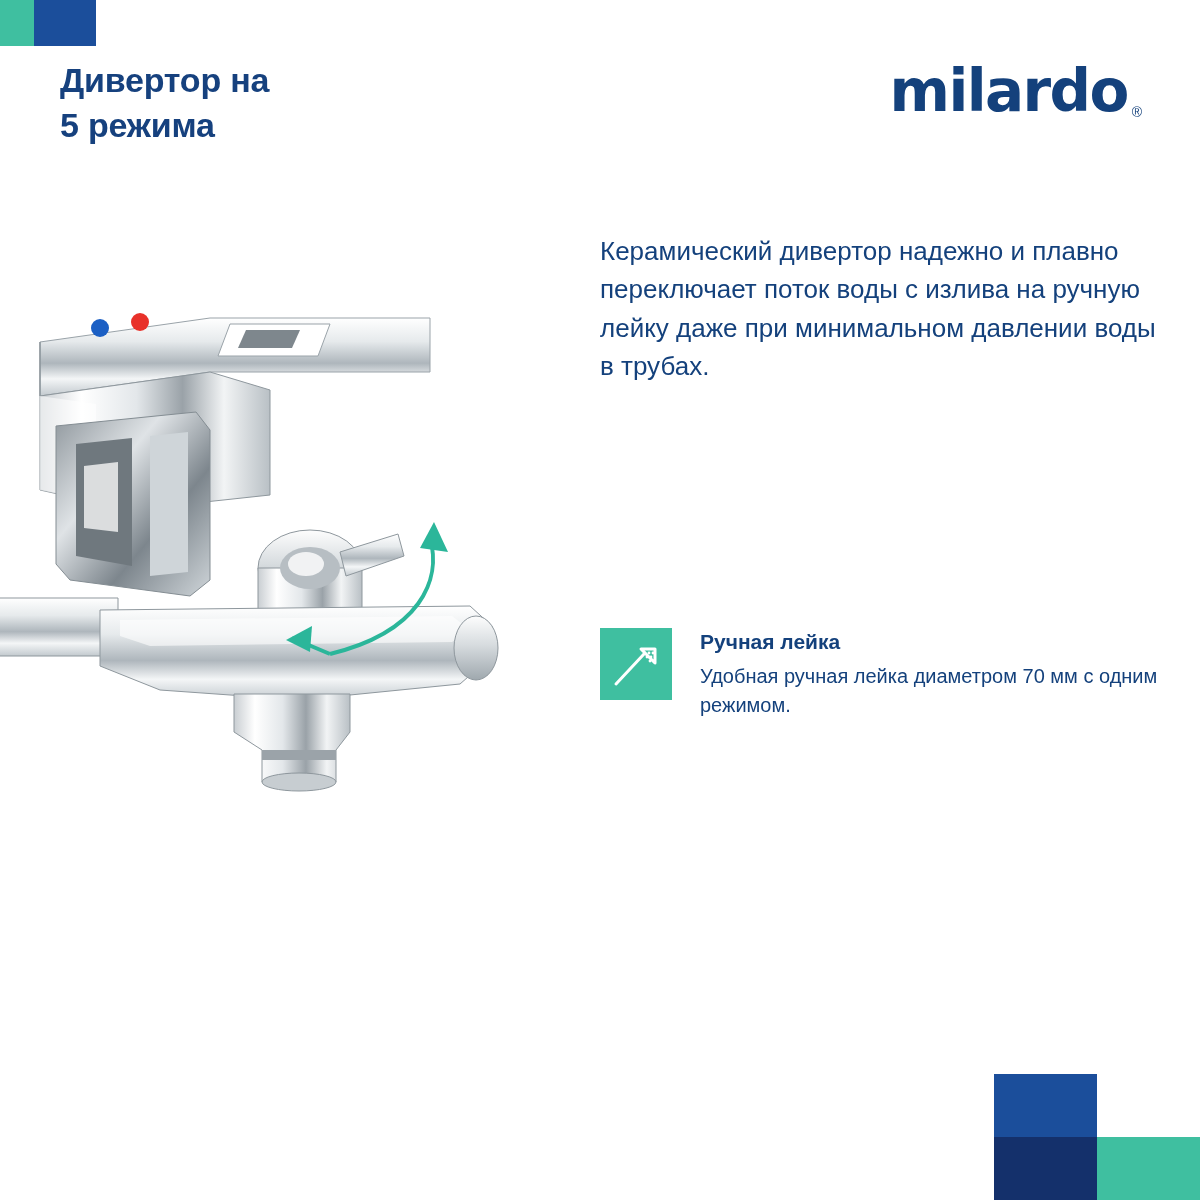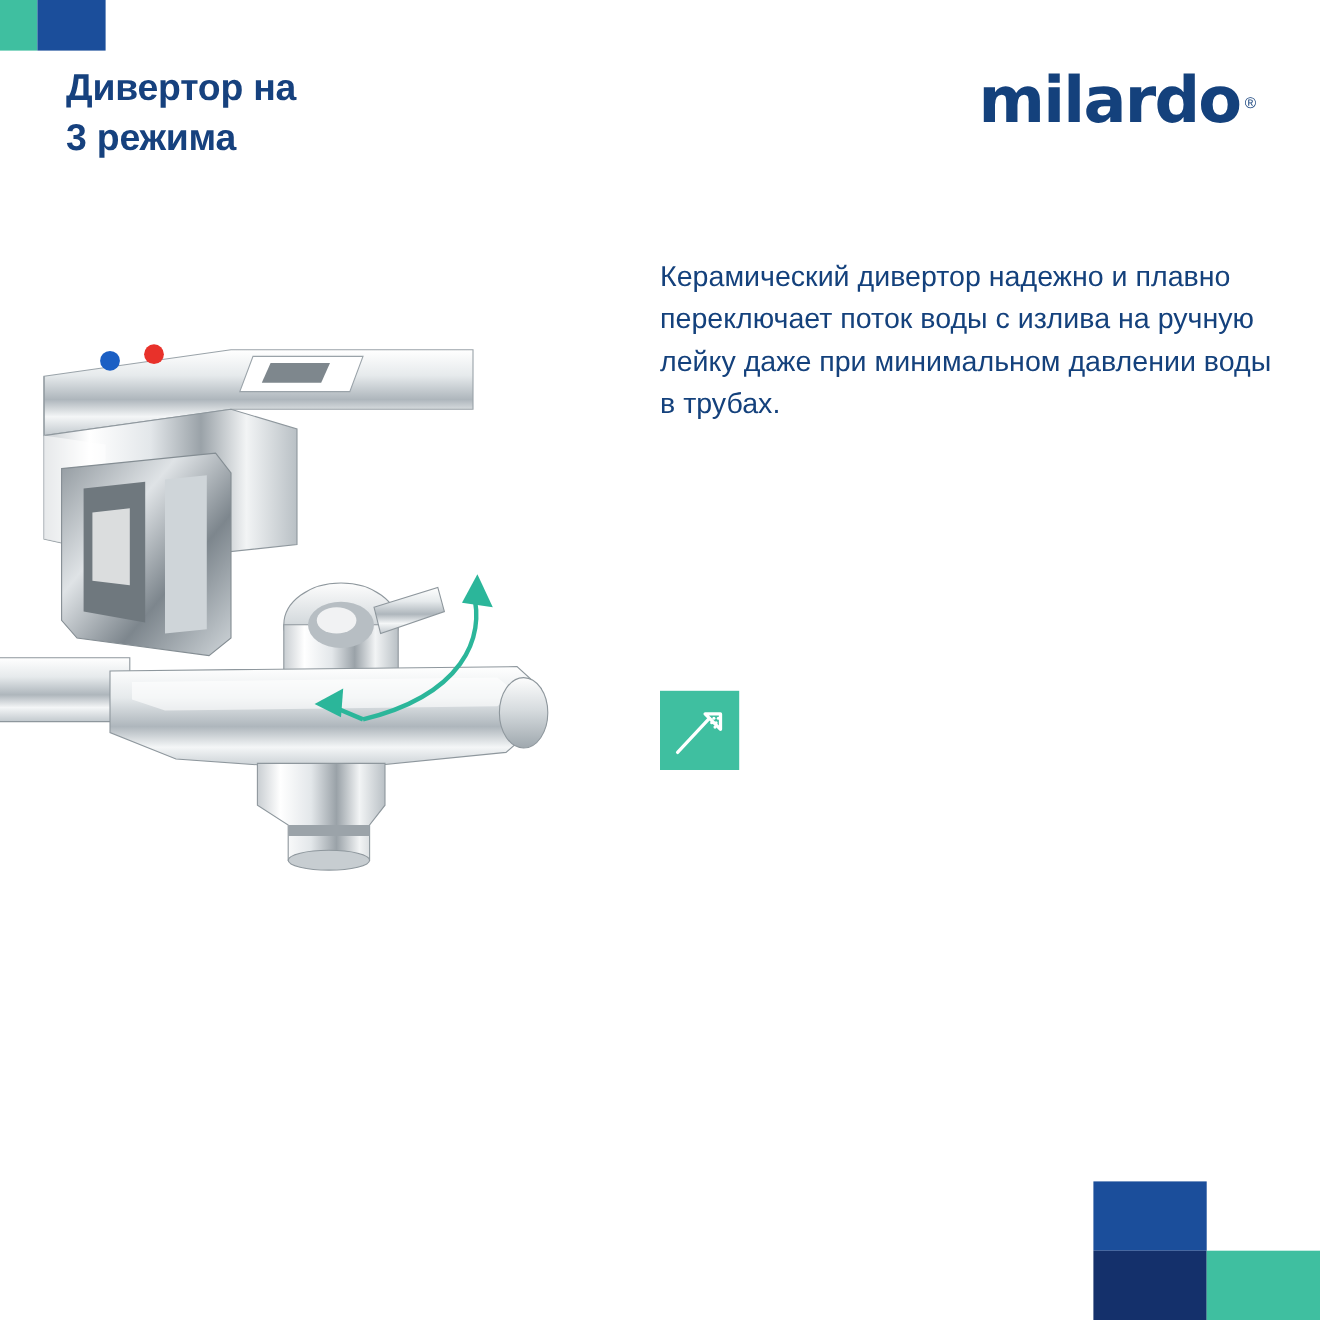--- a/index.html
+++ b/index.html
@@ -88,21 +88,21 @@
     line-height: 1.32;
     letter-spacing: -0.2px;
   }
 
   
   .brand {
     position: absolute;
     right: 58px;
     top: 62px;
     display: flex;
-    align-items: center;
+    align-items: flex-end;
   }
   .brand-text {
     font-size: 58px;
     font-weight: bold;
     color: #14417c;
     letter-spacing: -1.6px;
     line-height: 1;
     font-family: "DejaVu Sans", sans-serif;
   }
   .brand-reg {
@@ -171,21 +171,21 @@
 <body>
 
 <div class="page">
 
   <div class="corner-tl">
     <div class="bar-teal"></div>
     <div class="bar-blue"></div>
   </div>
 
   <div class="headline" style="white-space: pre-line;">Дивертор на
-3 режима</div>
+5 режима</div>
 
   <div class="brand">
     <span class="brand-text">milardo</span>
     <span class="brand-reg">®</span>
   </div>
 
   <div class="lead-text">Керамический дивертор надежно и плавно переключает поток воды с излива на ручную лейку даже при минимальном давлении воды в трубах.</div>
 
   <div class="feature">
     <div class="feature-icon">
@@ -195,20 +195,24 @@
         <g fill="#ffffff">
           <circle cx="45" cy="25" r="1.4"></circle>
           <circle cx="49" cy="25" r="1.4"></circle>
           <circle cx="53" cy="25" r="1.4"></circle>
           <circle cx="47" cy="29" r="1.4"></circle>
           <circle cx="51" cy="29" r="1.4"></circle>
           <circle cx="50" cy="33" r="1.4"></circle>
         </g>
       </svg>
     </div>
+    <div class="feature-texts">
+      <div class="feature-title">Ручная лейка</div>
+      <div class="feature-desc">Удобная ручная лейка диаметром 70 мм с одним режимом.</div>
+    </div>
   </div>
 
   <div class="product">
     <svg width="560" height="520" viewBox="0 0 560 520" aria-hidden="true">
       <defs>
         <linearGradient id="chromeV" x1="0" y1="0" x2="1" y2="0">
           <stop offset="0%" stop-color="#c9ced2"></stop>
           <stop offset="18%" stop-color="#ffffff"></stop>
           <stop offset="42%" stop-color="#e3e7ea"></stop>
           <stop offset="62%" stop-color="#9aa2a8"></stop>

